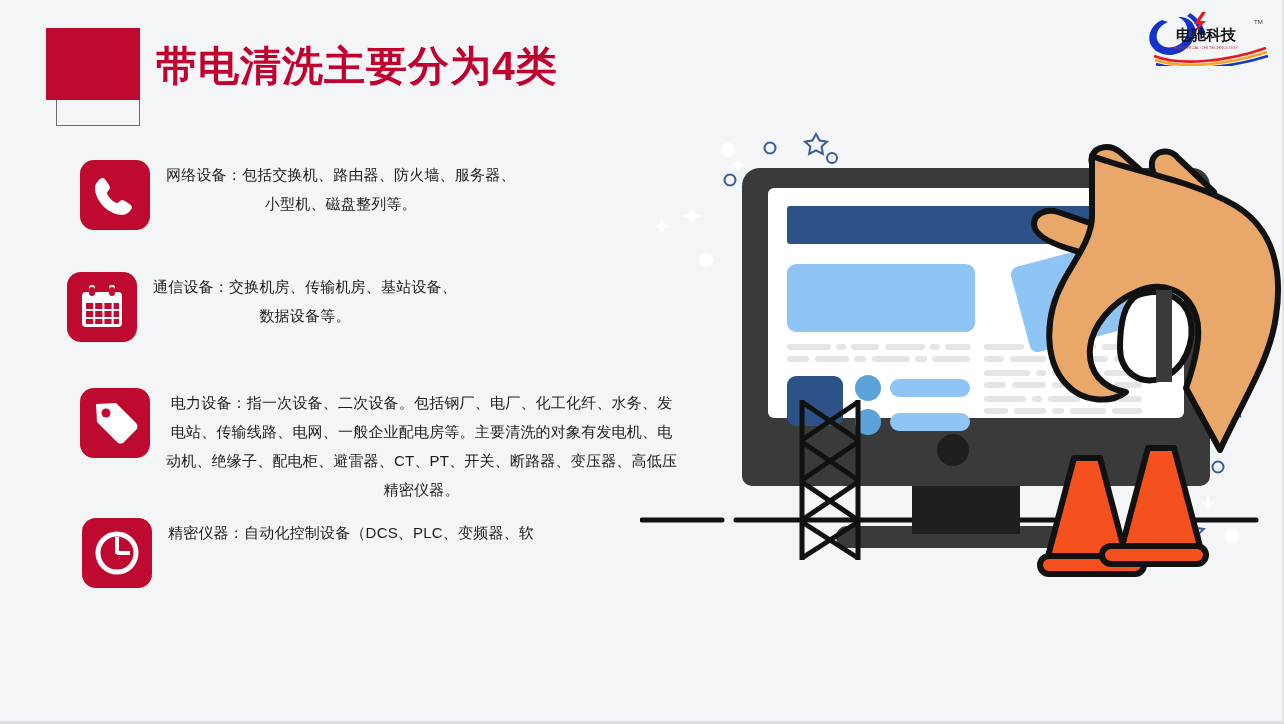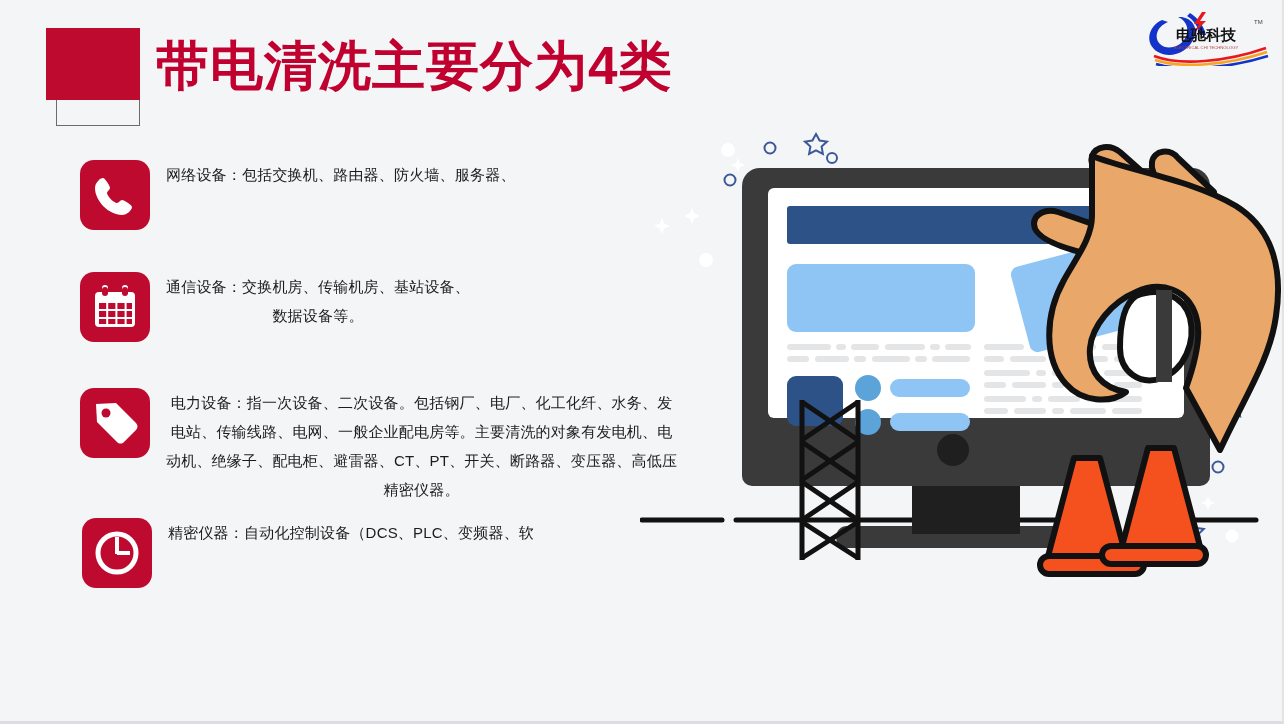--- a/index.html
+++ b/index.html
@@ -57,21 +57,21 @@
     top: 0px;
     width: 94px;
     height: 72px;
     background: #bf0a30;
   }
   #title-text {
     position: absolute;
     left: 110px;
     top: 8px;
     color: #c0002f;
-    font-size: 53px;
+    font-size: 41px;
     font-weight: bold;
     letter-spacing: 1px;
     white-space: nowrap;
     line-height: 60px;
   }
 
   
   .bullet {
     position: absolute;
     display: flex;
@@ -89,21 +89,21 @@
   .bullet-text {
     margin-left: 16px;
     color: #1c1c1c;
     font-size: 15px;
     line-height: 29px;
     max-width: 560px;
     letter-spacing: 0.2px;
     text-align: center;
   }
   #b1 { left: 80px; top: 160px; }
-  #b2 { left: 80px; top: 272px; }
+  #b2 { left: 67px; top: 272px; }
   #b3 { left: 80px; top: 388px; }
   #b3 .bullet-text { max-width: 552px; }
   #b4 { left: 82px; top: 518px; }
 
   
   #illus {
     position: absolute;
     left: 640px;
     top: 120px;
     width: 644px;
@@ -145,20 +145,21 @@
   </div>
 
   <div class="bullet" id="b1">
     <div class="bullet-icon">
       <svg width="70" height="70" viewBox="0 0 70 70">
         <path d="M23 18 c-3 0-8 5-8 10 0 13 14 27 27 27 5 0 10-5 10-8 0-2-8-7-10-7-2 0-3 3-5 3 -3 0-10-7-10-10 0-2 3-3 3-5 0-2-5-10-7-10z" fill="#ffffff"></path>
       </svg>
     </div>
     <div class="bullet-text">
       <div>网络设备：包括交换机、路由器、防火墙、服务器、</div>
+      <div>小型机、磁盘整列等。</div>
     </div>
   </div>
 
   <div class="bullet" id="b2">
     <div class="bullet-icon">
       <svg width="70" height="70" viewBox="0 0 70 70">
         <rect x="15" y="20" width="40" height="35" rx="4" fill="#ffffff"></rect>
         <rect x="22" y="13" width="6" height="12" rx="3" fill="#ffffff"></rect>
         <rect x="42" y="13" width="6" height="12" rx="3" fill="#ffffff"></rect>
         <rect x="22" y="15" width="6" height="9" rx="3" fill="#bf0a30"></rect>

